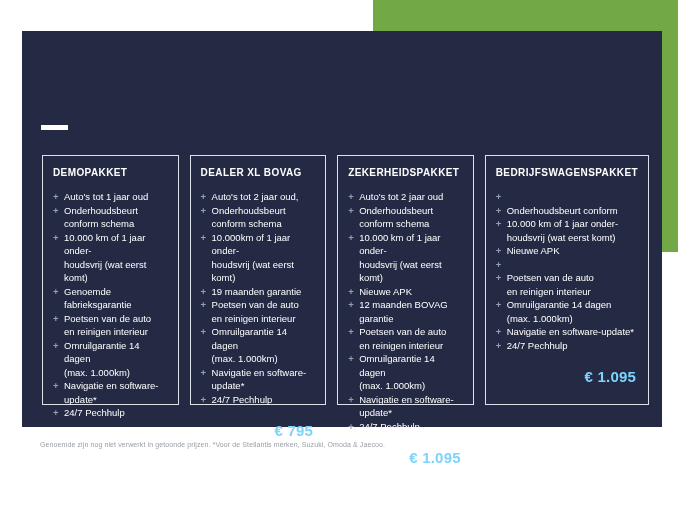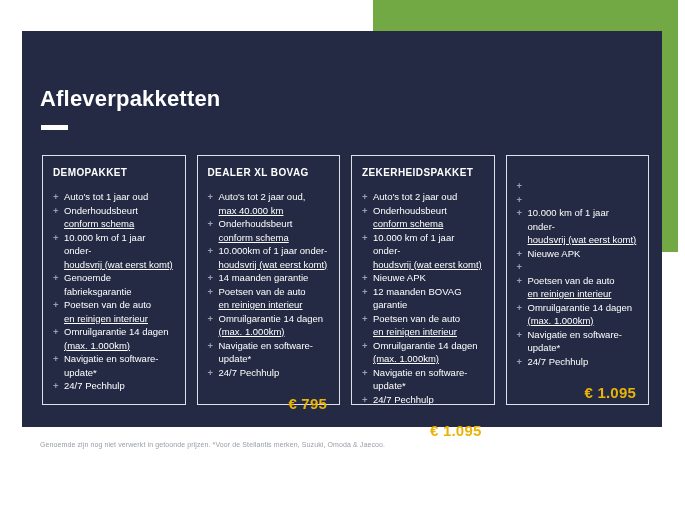--- a/index.html
+++ b/index.html
@@ -40,37 +40,36 @@
   }
   .feature-list {
     list-style:none; margin:12px 0 0 0; padding:0;
     font-size:9.5px; line-height:13.5px; color:#ffffff;
   }
   .feature-item { display:block; }
   .feature-line { display:flex; }
   .plus-bullet {
     color:#96a0b4; width:11px; flex:0 0 11px; font-weight:700;
   }
-  .cont-line { padding-left:11px;text-decoration:underline; }
+  .cont-line { padding-left:11px; }
   .package-price {
-    text-align:right; font-size:15px; font-weight:700; color:#eab308;
+    text-align:right; font-size:15px; font-weight:700; color:#7dd3fc;
     margin-top:16px; padding-right:2px; letter-spacing:0.2px;
   }
   .footnote {
     position:absolute; left:40px; top:441px;
     font-size:7px; color:#9aa0a6; letter-spacing:0.1px;
   }
 </style>
 </head>
 <body>
 
 <div class="green-accent"></div>
 
 <div class="panel">
-  <h1 class="page-title">Afleverpakketten</h1>
   <div class="title-underline"></div>
   <div class="cards-row">
       <div class="package-card">
         <div class="package-title">DEMOPAKKET</div>
         <ul class="feature-list">
           <li class="feature-item">
             <div class="feature-line">
               <span class="plus-bullet">+</span>
               <span>Auto's tot 1 jaar oud</span>
             </div>
@@ -124,40 +123,39 @@
         </ul>
       </div>
       <div class="package-card">
         <div class="package-title">DEALER XL BOVAG</div>
         <ul class="feature-list">
           <li class="feature-item">
             <div class="feature-line">
               <span class="plus-bullet">+</span>
               <span>Auto's tot 2 jaar oud,</span>
             </div>
-            <div class="cont-line">max 40.000 km</div>
           </li>
           <li class="feature-item">
             <div class="feature-line">
               <span class="plus-bullet">+</span>
               <span>Onderhoudsbeurt</span>
             </div>
             <div class="cont-line">conform schema</div>
           </li>
           <li class="feature-item">
             <div class="feature-line">
               <span class="plus-bullet">+</span>
               <span>10.000km of 1 jaar onder-</span>
             </div>
             <div class="cont-line">houdsvrij (wat eerst komt)</div>
           </li>
           <li class="feature-item">
             <div class="feature-line">
               <span class="plus-bullet">+</span>
-              <span>14 maanden garantie</span>
+              <span>19 maanden garantie</span>
             </div>
           </li>
           <li class="feature-item">
             <div class="feature-line">
               <span class="plus-bullet">+</span>
               <span>Poetsen van de auto</span>
             </div>
             <div class="cont-line">en reinigen interieur</div>
           </li>
           <li class="feature-item">
@@ -240,29 +238,31 @@
           <li class="feature-item">
             <div class="feature-line">
               <span class="plus-bullet">+</span>
               <span>24/7 Pechhulp</span>
             </div>
           </li>
         </ul>
         <div class="package-price">€ 1.095</div>
       </div>
       <div class="package-card">
+        <div class="package-title">BEDRIJFSWAGENSPAKKET</div>
         <ul class="feature-list">
           <li class="feature-item">
             <div class="feature-line">
               <span class="plus-bullet">+</span>
             </div>
           </li>
           <li class="feature-item">
             <div class="feature-line">
               <span class="plus-bullet">+</span>
+              <span>Onderhoudsbeurt conform</span>
             </div>
           </li>
           <li class="feature-item">
             <div class="feature-line">
               <span class="plus-bullet">+</span>
               <span>10.000 km of 1 jaar onder-</span>
             </div>
             <div class="cont-line">houdsvrij (wat eerst komt)</div>
           </li>
           <li class="feature-item">

